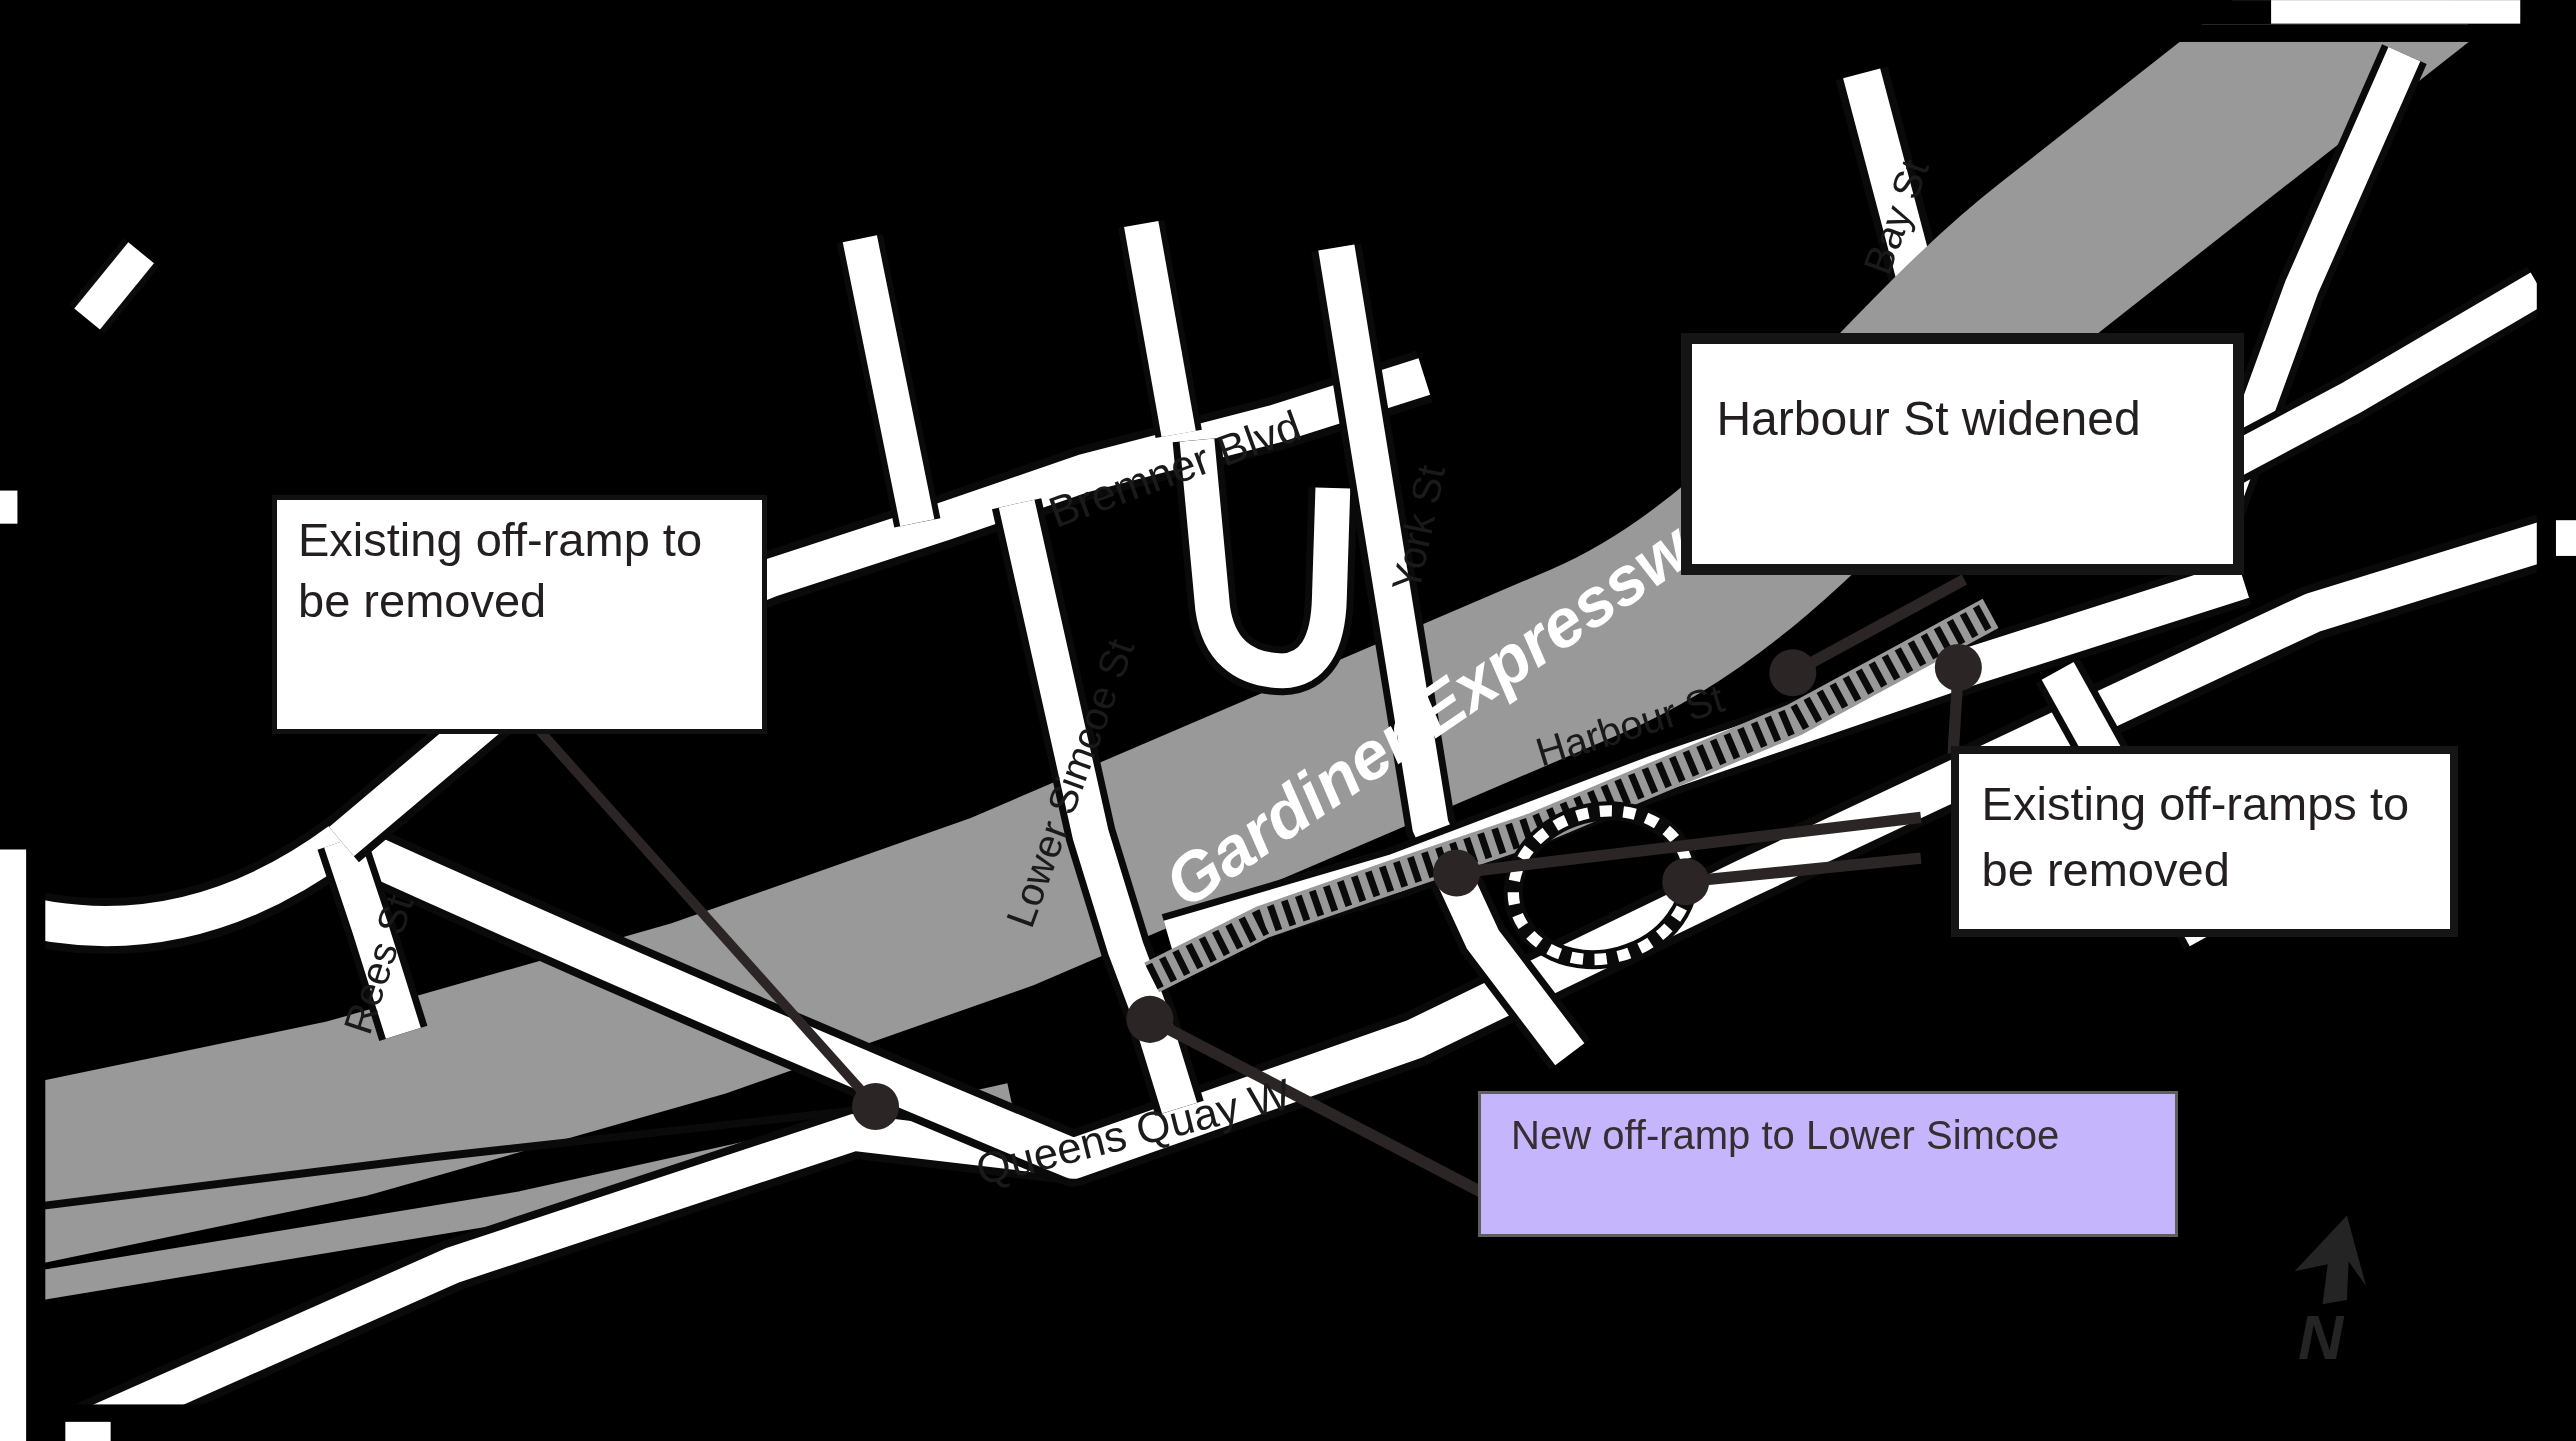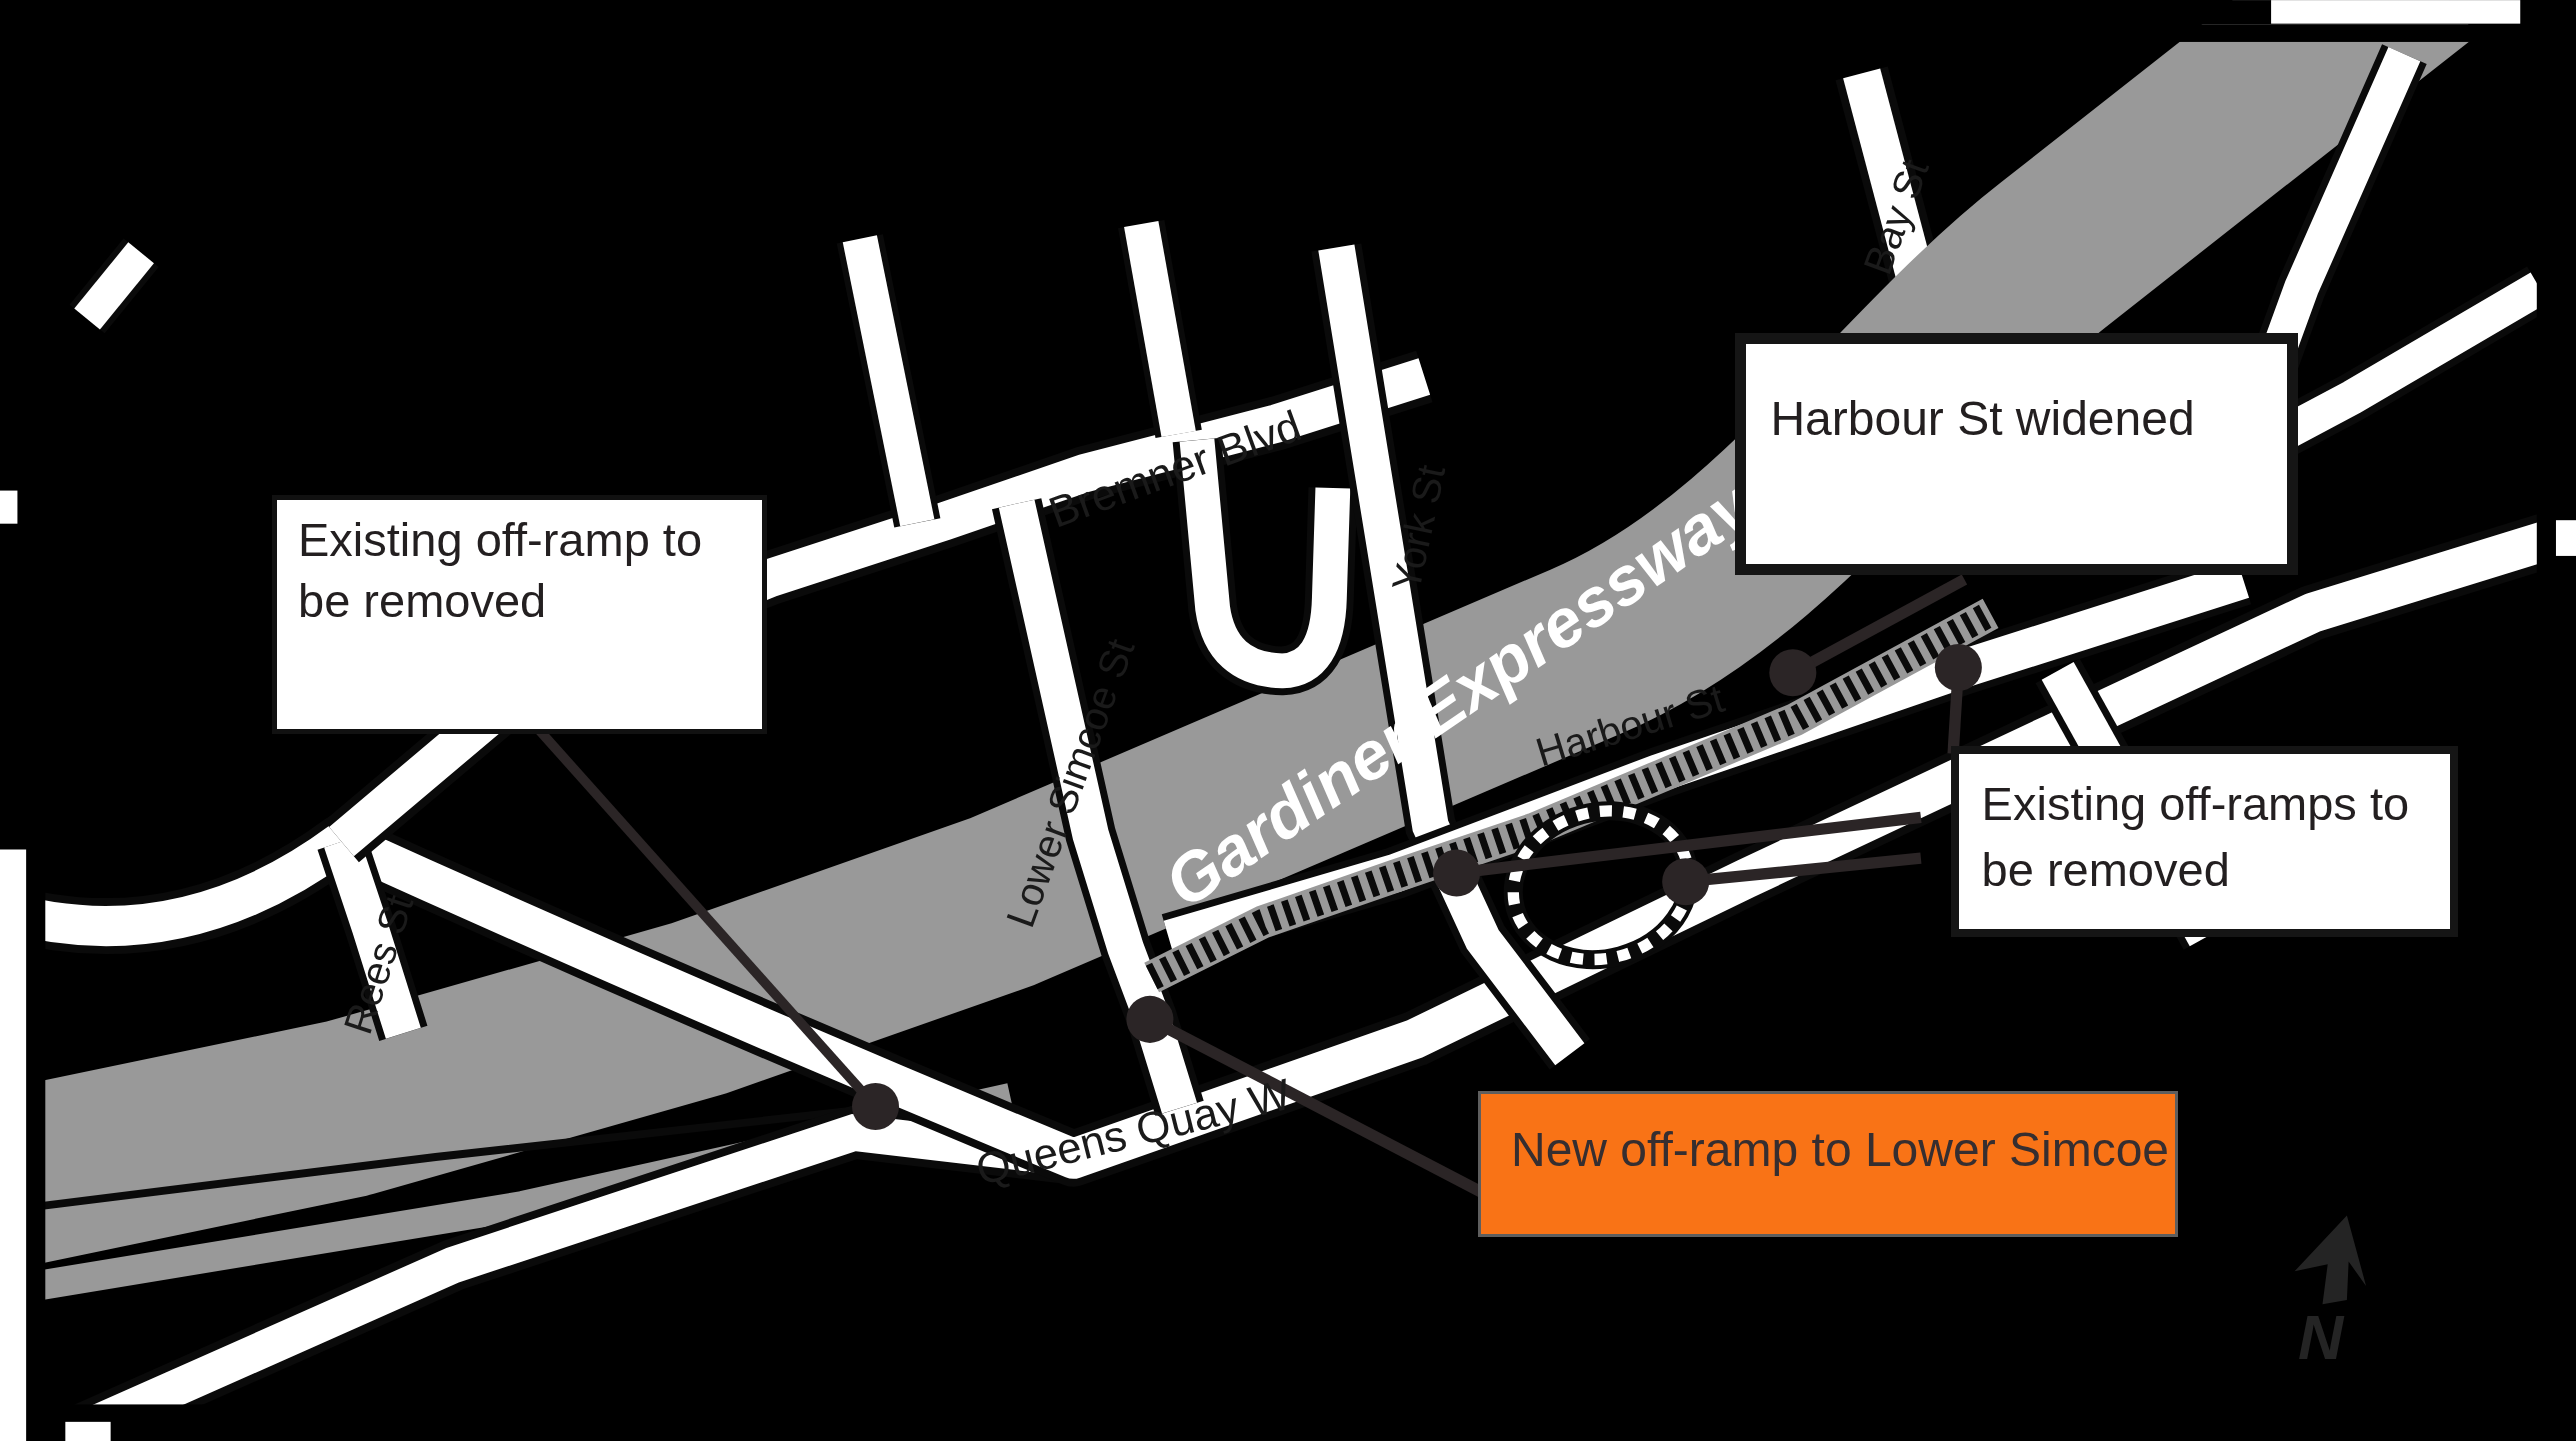--- a/index.html
+++ b/index.html
@@ -5,27 +5,27 @@
   html,body{margin:0;padding:0;background:#000;}
   body{width:2576px;height:1442px;position:relative;overflow:hidden;
        font-family:"Liberation Sans", sans-serif;}
   .stage{position:absolute;left:0;top:0;width:2576px;height:1442px;}
   svg{position:absolute;left:0;top:0;}
   .callout{position:absolute;box-sizing:border-box;background:#fff;
            color:#231f20;font-family:"Liberation Sans",sans-serif;}
   .callout span{display:block;white-space:nowrap;}
   .co1{left:272px;top:495px;width:495px;height:239px;border:5.2px solid #111;
        padding:8.7px 0 0 21px;font-size:47px;line-height:61px;}
-  .co2{left:1735px;top:333px;width:563px;height:242px;border:11.3px solid #151515;
+  .co2{left:1681px;top:333px;width:563px;height:242px;border:11.3px solid #151515;
        padding:42px 0 0 24.4px;font-size:48px;line-height:66px;}
   .co3{left:1915px;top:746px;width:507px;height:191px;border:8.7px solid #151515;
        padding:17.4px 0 0 22.6px;font-size:47px;line-height:66px;margin-left:36px;}
   .co4{left:1478px;top:1091px;width:700px;height:146px;border:3.5px solid #5e5e5e;
-       padding:25px 0 0 30px;font-size:48px;line-height:61px;
-       background:#f97316;color:#362e30;}
+       padding:11px 0 0 30px;font-size:40px;line-height:61px;
+       background:#c4b5fd;color:#362e30;}
   .street{fill:#1a1a1a;font-size:46px;}
   .xway{fill:#ffffff;font-size:78px;font-weight:bold;font-style:italic;}
   .compassN{fill:#242424;font-size:72px;font-weight:bold;font-style:italic;}
 </style>
 </head>
 <body>
 
 <div class="stage">
 
 <svg width="2576" height="1442" viewBox="0 0 2957 1655">

